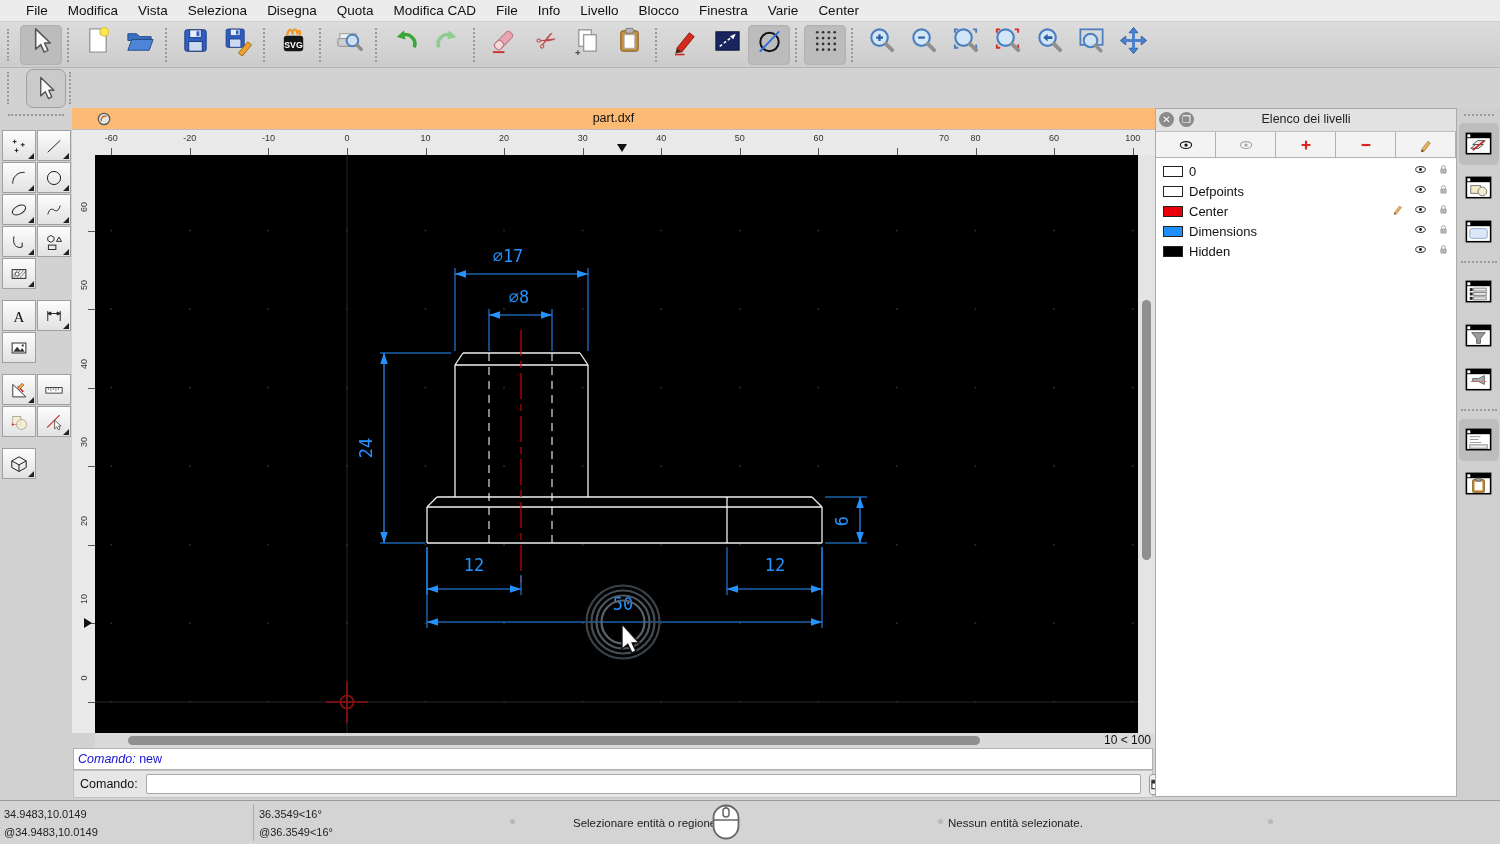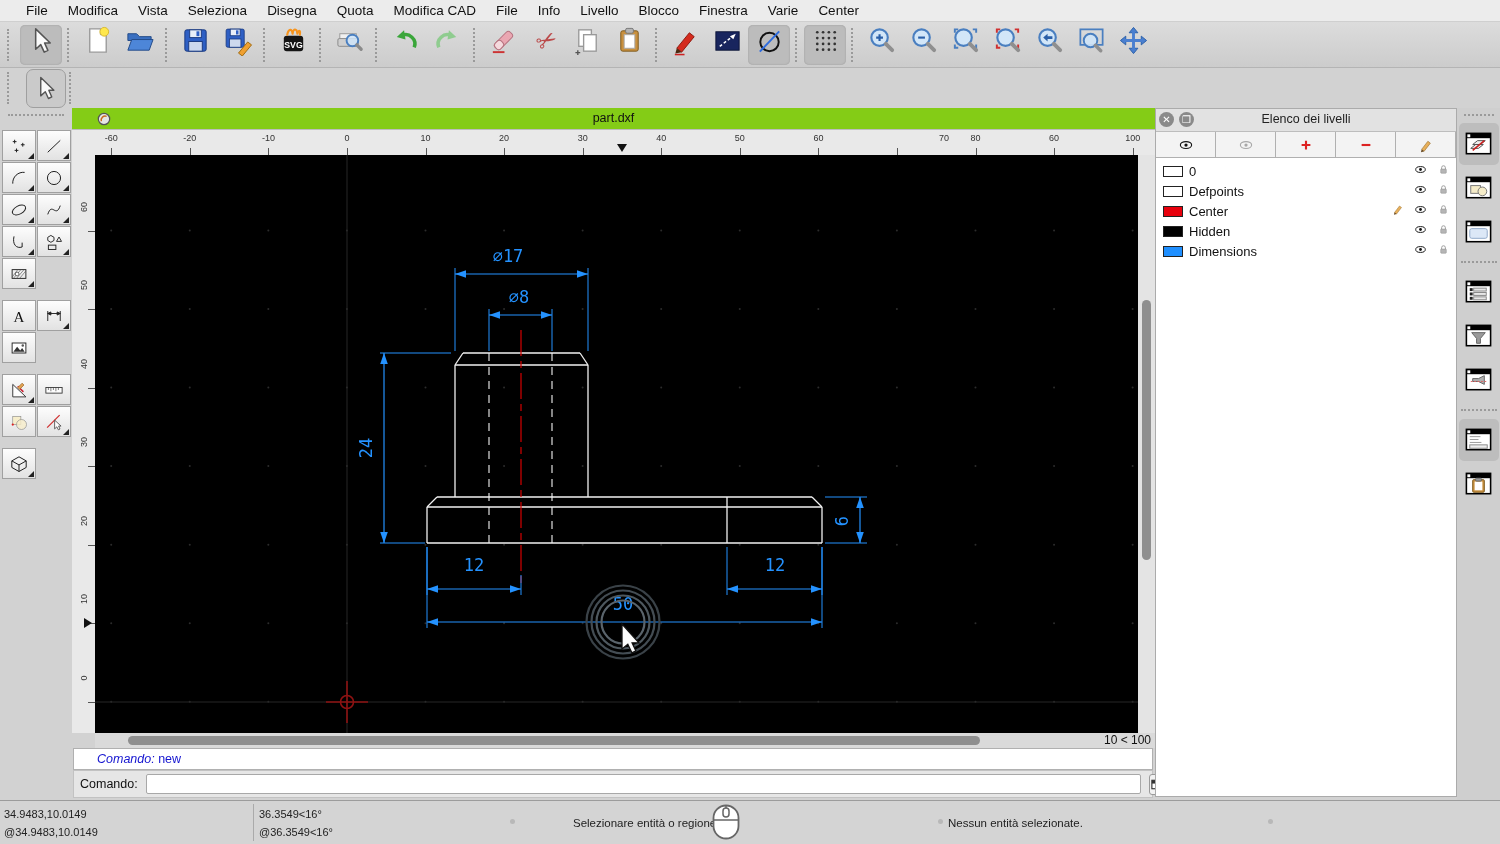--- a/index.html
+++ b/index.html
@@ -27,21 +27,21 @@
   #palette{left:0;top:108px;width:72px;height:692px;background:#d2d2d2;box-sizing:border-box;padding-top:6px;}
   .pal-handle{height:6px;margin:0 8px 8px 8px;border-top:2px dotted #9a9a9a;}
   .pal-group{display:grid;grid-template-columns:34px 34px;gap:1px;margin:0 0 11px 2px;}
   .pbtn{width:34px;height:31px;background:linear-gradient(#fdfdfd,#e2e2e2);border:1px solid #a0a0a0;
         display:flex;align-items:center;justify-content:center;position:relative;box-sizing:border-box;}
   .pbtn svg{width:26px;height:26px;}
   .pbtn.corner:after{content:"";position:absolute;right:1px;bottom:1px;border-style:solid;border-width:0 0 6px 6px;
         border-color:transparent transparent #222 transparent;}
   .pbtn.empty{visibility:hidden;}
   
-  #tabbar{left:72px;top:108px;width:1083px;height:22px;background:#84cc16;border-bottom:1px solid #bdbdbd;box-sizing:border-box;}
+  #tabbar{left:72px;top:108px;width:1083px;height:22px;background:#fdba74;border-bottom:1px solid #bdbdbd;box-sizing:border-box;}
   #tab-title{position:absolute;left:0;right:0;top:0;text-align:center;font-size:12.5px;color:#111;line-height:21px;}
   #tab-icon{position:absolute;left:25px;top:4px;width:14px;height:14px;}
   
   #hruler{left:95px;top:130px;width:1060px;height:25px;background:#e9e9e9;overflow:hidden;}
   .hlabel{position:absolute;top:3px;font-size:9px;color:#333;transform:translateX(-50%);}
   .htick{position:absolute;bottom:0;width:1px;height:7px;background:#555;}
   #hmarker{position:absolute;width:0;height:0;border-left:5px solid transparent;border-right:5px solid transparent;
            border-top:8px solid #111;transform:translateX(-50%);bottom:3px;}
   #vruler{left:72px;top:155px;width:23px;height:578px;background:#e9e9e9;overflow:hidden;}
   .vlabel{position:absolute;left:3px;font-size:9px;color:#333;transform:rotate(-90deg);transform-origin:center;width:18px;text-align:center;}
@@ -51,21 +51,21 @@
   
   #canvas{left:95px;top:155px;width:1043px;height:578px;background:#000;display:block;}
   
   #vscroll{left:1138px;top:155px;width:17px;height:578px;background:#e4e4e4;}
   #vthumb{position:absolute;left:4px;top:145px;width:9px;height:260px;background:#8f8f8f;border-radius:5px;}
   #hscrollrow{left:95px;top:733px;width:1060px;height:15px;background:#dadada;}
   #hthumb{position:absolute;left:33px;top:3px;width:852px;height:9px;background:#8f8f8f;border-radius:5px;}
   #zoomlabel{position:absolute;right:4px;top:0;font-size:12px;color:#111;line-height:15px;}
   
   #history{left:73px;top:748px;width:1080px;height:22px;background:#fff;border:1px solid #b0b0b0;box-sizing:border-box;
-           font-size:12.5px;line-height:20px;padding-left:23px;color:#1515d0;}
+           font-size:12.5px;line-height:20px;padding-left:4px;color:#1515d0;}
   #history .lbl{font-style:italic;}
   #inputrow{left:73px;top:770px;width:1080px;height:28px;background:#e6e6e6;border:1px solid #c2c2c2;box-sizing:border-box;
             display:flex;align-items:center;padding:0 4px;}
   #cmd-label{font-size:12.5px;color:#111;margin:0 8px 0 2px;}
   #cmd-input{flex:0 0 985px;height:18px;border:1px solid #a8a8a8;border-radius:2px;background:#fff;font-size:12px;
              font-family:"Liberation Sans",sans-serif;padding:0 4px;}
   #cmd-panel-btn{width:22px;height:21px;margin-left:8px;background:#f2f2f2;border:1px solid #9a9a9a;border-radius:3px;
              display:flex;align-items:center;justify-content:center;padding:0;}
   #cmd-panel-btn svg{width:15px;height:15px;}
   
@@ -806,34 +806,34 @@
         <span class="li-eye"><svg viewBox="0 0 32 32" style="width: 17px; height: 17px;">
             <ellipse cx="16" cy="16" rx="9" ry="5.5" fill="none" stroke="#111" stroke-width="1.8"></ellipse>
             <circle cx="16" cy="16" r="2.6" fill="#111"></circle>
           </svg></span>
         <span class="li-lock"><svg viewBox="0 0 32 32" style="width: 15px; height: 15px;">
             <path d="M12 15 v-3 a4 4 0 0 1 8 0 v3" fill="none" stroke="#9a9a9a" stroke-width="2"></path>
             <rect x="10" y="15" width="12" height="9" rx="1.5" fill="#b5b5b5" stroke="#8a8a8a"></rect>
           </svg></span>
       </div>
       <div class="layer-row">
-        <span class="layer-swatch" style="background: rgb(0, 0, 0);"></span>
-        <span class="layer-name">Hidden</span>
+        <span class="layer-swatch" style="background: rgb(31, 143, 255);"></span>
+        <span class="layer-name">Dimensions</span>
         <span class="li-eye"><svg viewBox="0 0 32 32" style="width: 17px; height: 17px;">
             <ellipse cx="16" cy="16" rx="9" ry="5.5" fill="none" stroke="#111" stroke-width="1.8"></ellipse>
             <circle cx="16" cy="16" r="2.6" fill="#111"></circle>
           </svg></span>
         <span class="li-lock"><svg viewBox="0 0 32 32" style="width: 15px; height: 15px;">
             <path d="M12 15 v-3 a4 4 0 0 1 8 0 v3" fill="none" stroke="#9a9a9a" stroke-width="2"></path>
             <rect x="10" y="15" width="12" height="9" rx="1.5" fill="#b5b5b5" stroke="#8a8a8a"></rect>
           </svg></span>
       </div>
       <div class="layer-row">
-        <span class="layer-swatch" style="background: rgb(31, 143, 255);"></span>
-        <span class="layer-name">Dimensions</span>
+        <span class="layer-swatch" style="background: rgb(0, 0, 0);"></span>
+        <span class="layer-name">Hidden</span>
         <span class="li-eye"><svg viewBox="0 0 32 32" style="width: 17px; height: 17px;">
             <ellipse cx="16" cy="16" rx="9" ry="5.5" fill="none" stroke="#111" stroke-width="1.8"></ellipse>
             <circle cx="16" cy="16" r="2.6" fill="#111"></circle>
           </svg></span>
         <span class="li-lock"><svg viewBox="0 0 32 32" style="width: 15px; height: 15px;">
             <path d="M12 15 v-3 a4 4 0 0 1 8 0 v3" fill="none" stroke="#9a9a9a" stroke-width="2"></path>
             <rect x="10" y="15" width="12" height="9" rx="1.5" fill="#b5b5b5" stroke="#8a8a8a"></rect>
           </svg></span>
       </div>
     </div>

